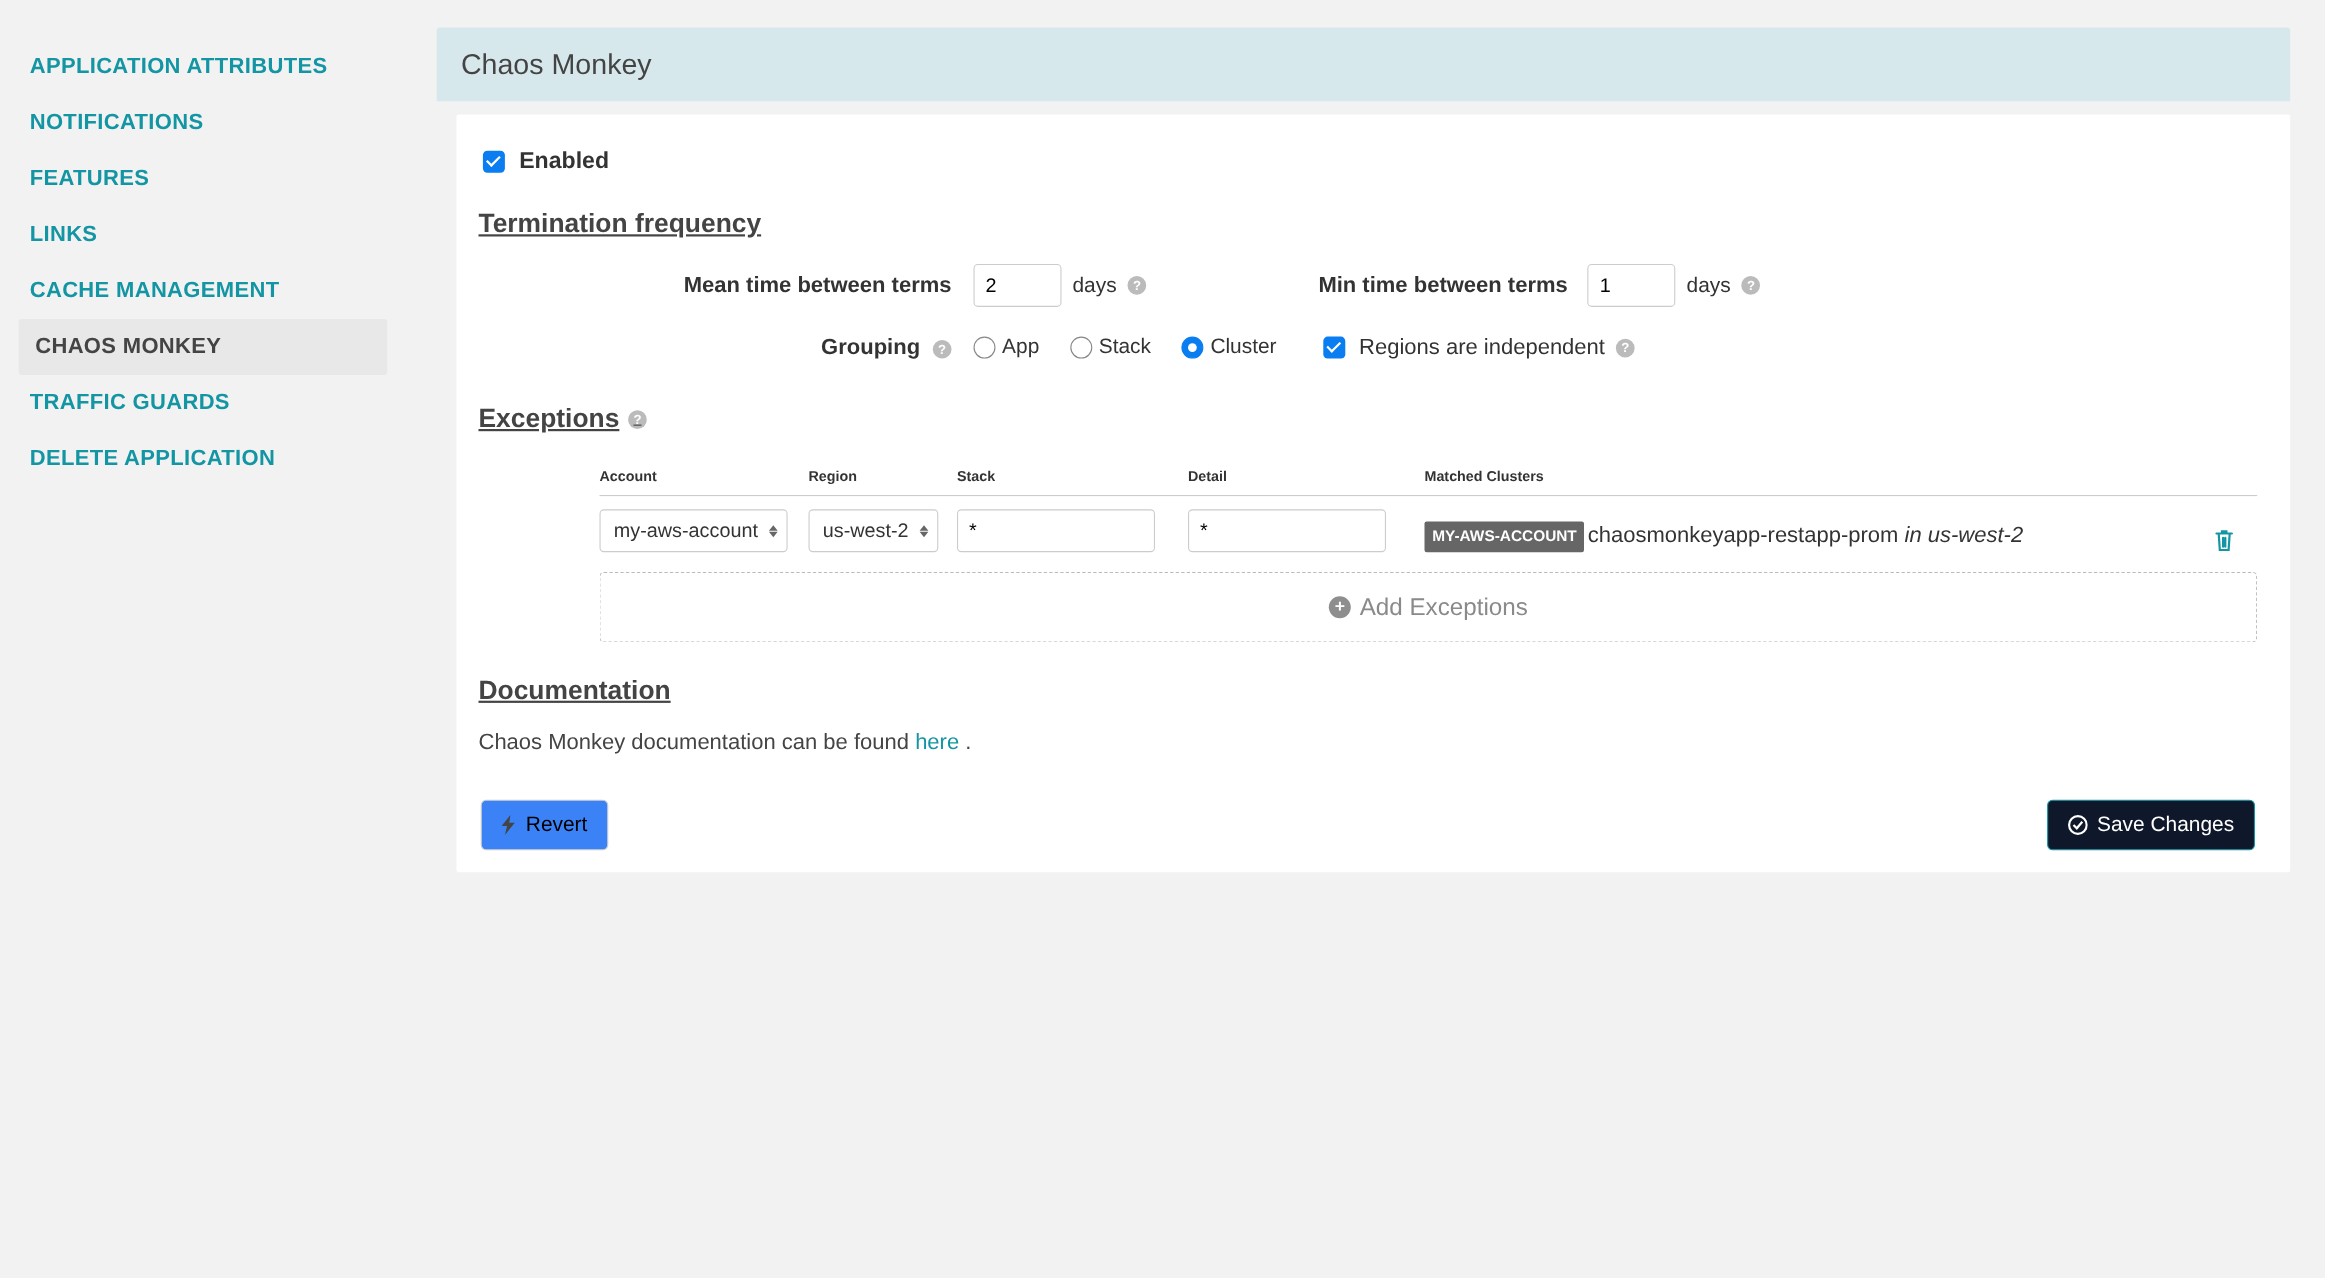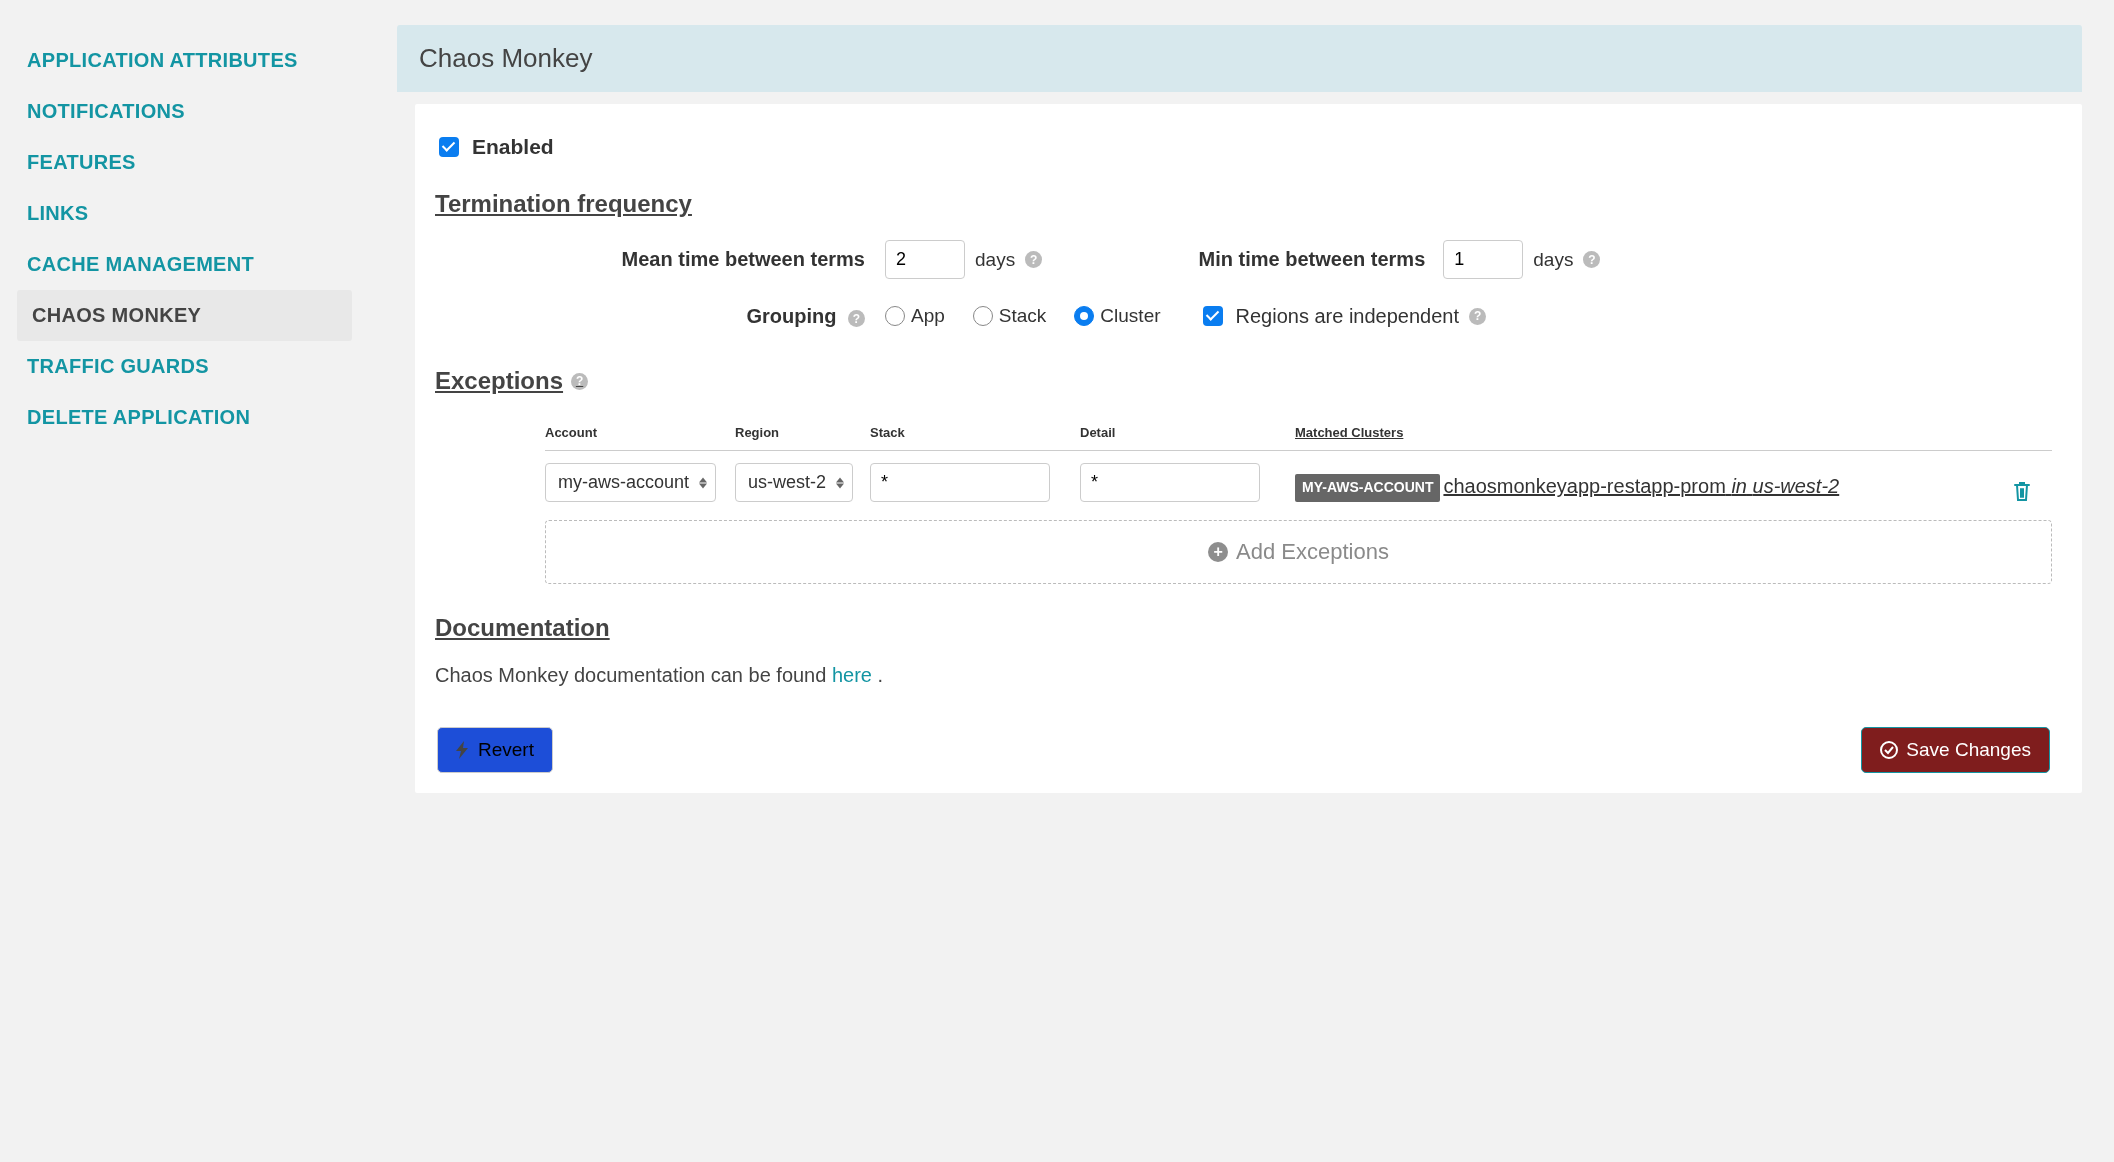--- a/index.html
+++ b/index.html
@@ -174,21 +174,21 @@
     display: flex;
     border-bottom: 1px solid #ccc;
     padding: 8px 0 10px 0;
     font-weight: 700;
     font-size: 13px;
   }
   .col-account { width: 190px; }
   .col-region  { width: 135px; }
   .col-stack   { width: 210px; }
   .col-detail  { width: 215px; }
-  .col-matched { flex: 1; text-decoration: underline; }
+  .col-matched { flex: 1; }
   .col-trash   { width: 40px; text-align: right; }
 
   .trow {
     display: flex;
     align-items: flex-end;
     padding: 12px 0;
     gap: 0;
   }
   .trow > div { padding-right: 10px; }
 
@@ -288,32 +288,32 @@
   .doc-text a { color: #1395a3; text-decoration: none; }
 
   .footer-actions {
     display: flex;
     justify-content: space-between;
     margin-top: 40px;
     padding: 0 2px;
   }
   .btn {
     border: 1px solid #ccc;
-    background: #1d4ed8;
+    background: #3b82f6;
     border-radius: 5px;
     padding: 11px 18px;
     font-size: 19px;
     cursor: pointer;
     display: inline-flex;
     align-items: center;
     gap: 8px;
   }
   .btn-primary {
     border-color: #1395a3;
-    background: #7f1d1d;
+    background: #0f172a;
     color: #fff;
   }
   svg { display: block; }
 </style>
 </head>
 <body>
 
 <div class="container">
 
   <div class="sidebar">

